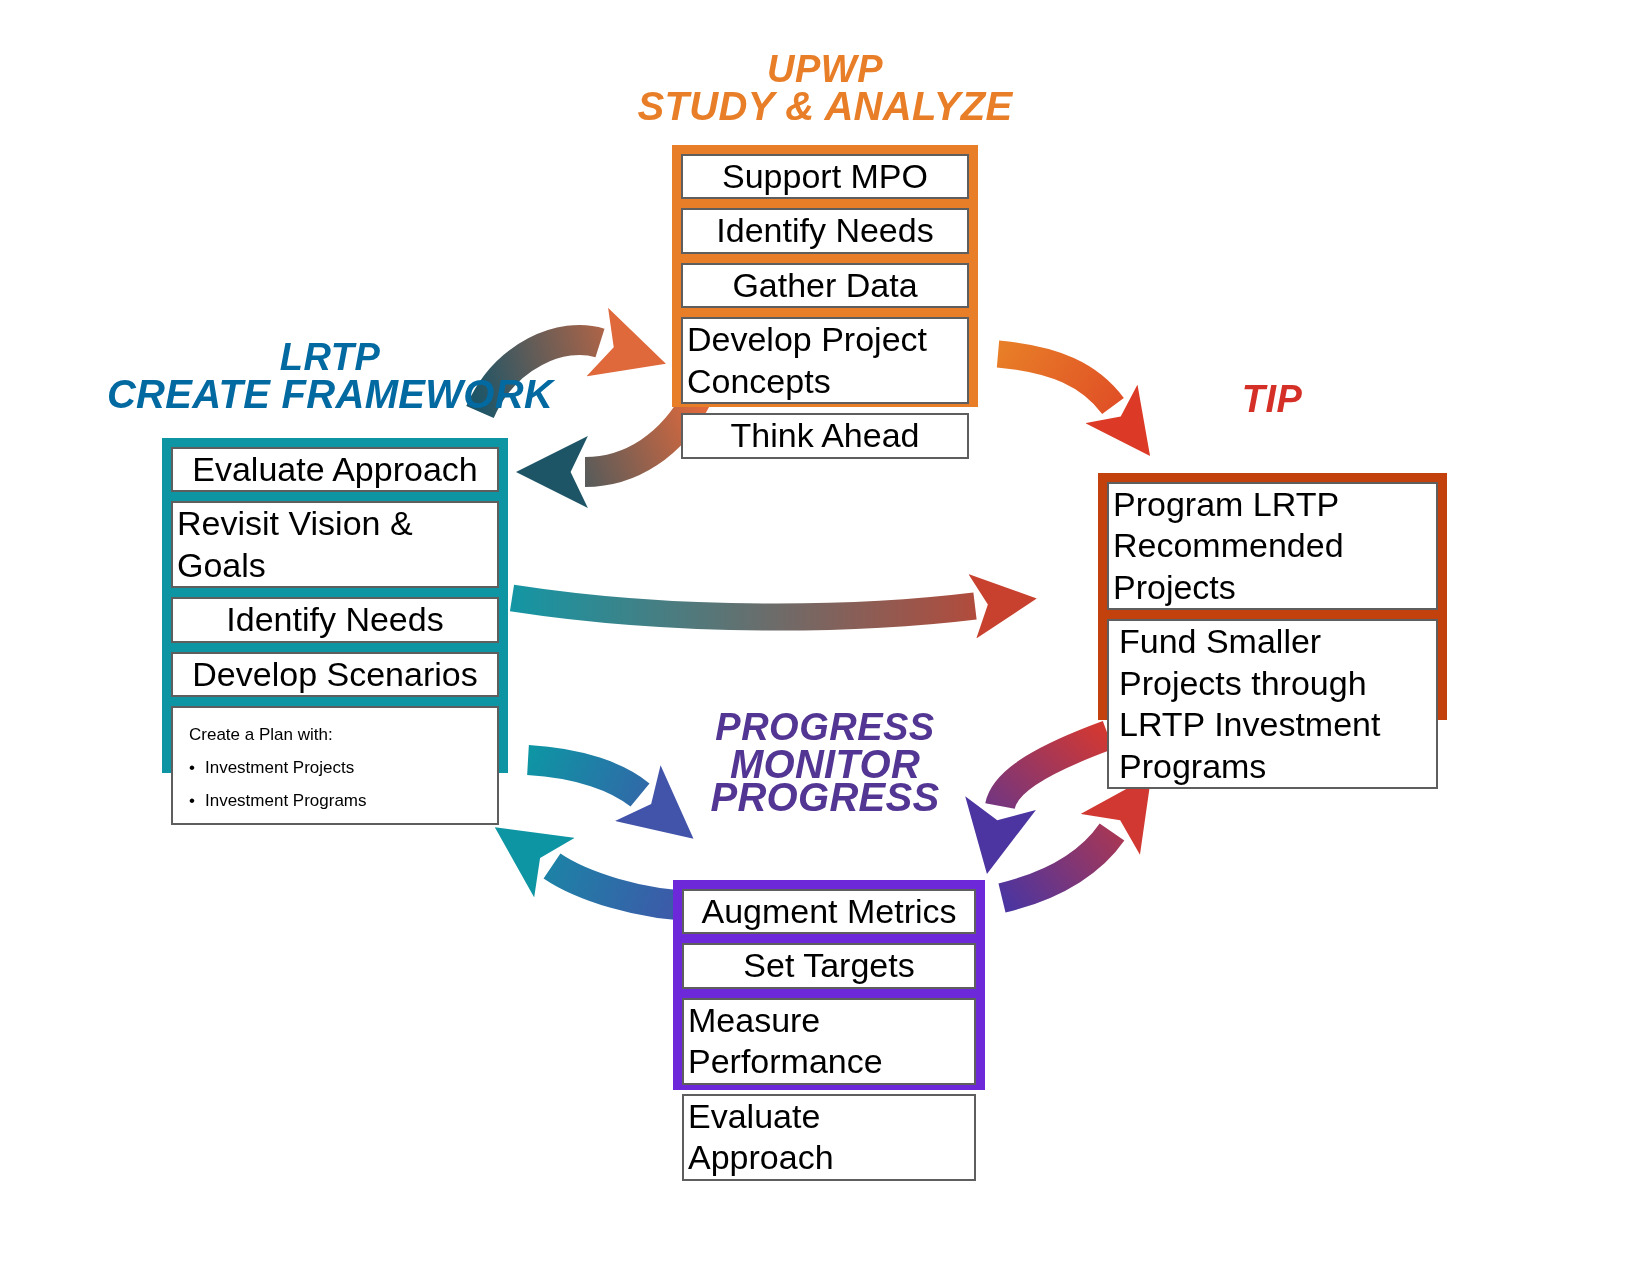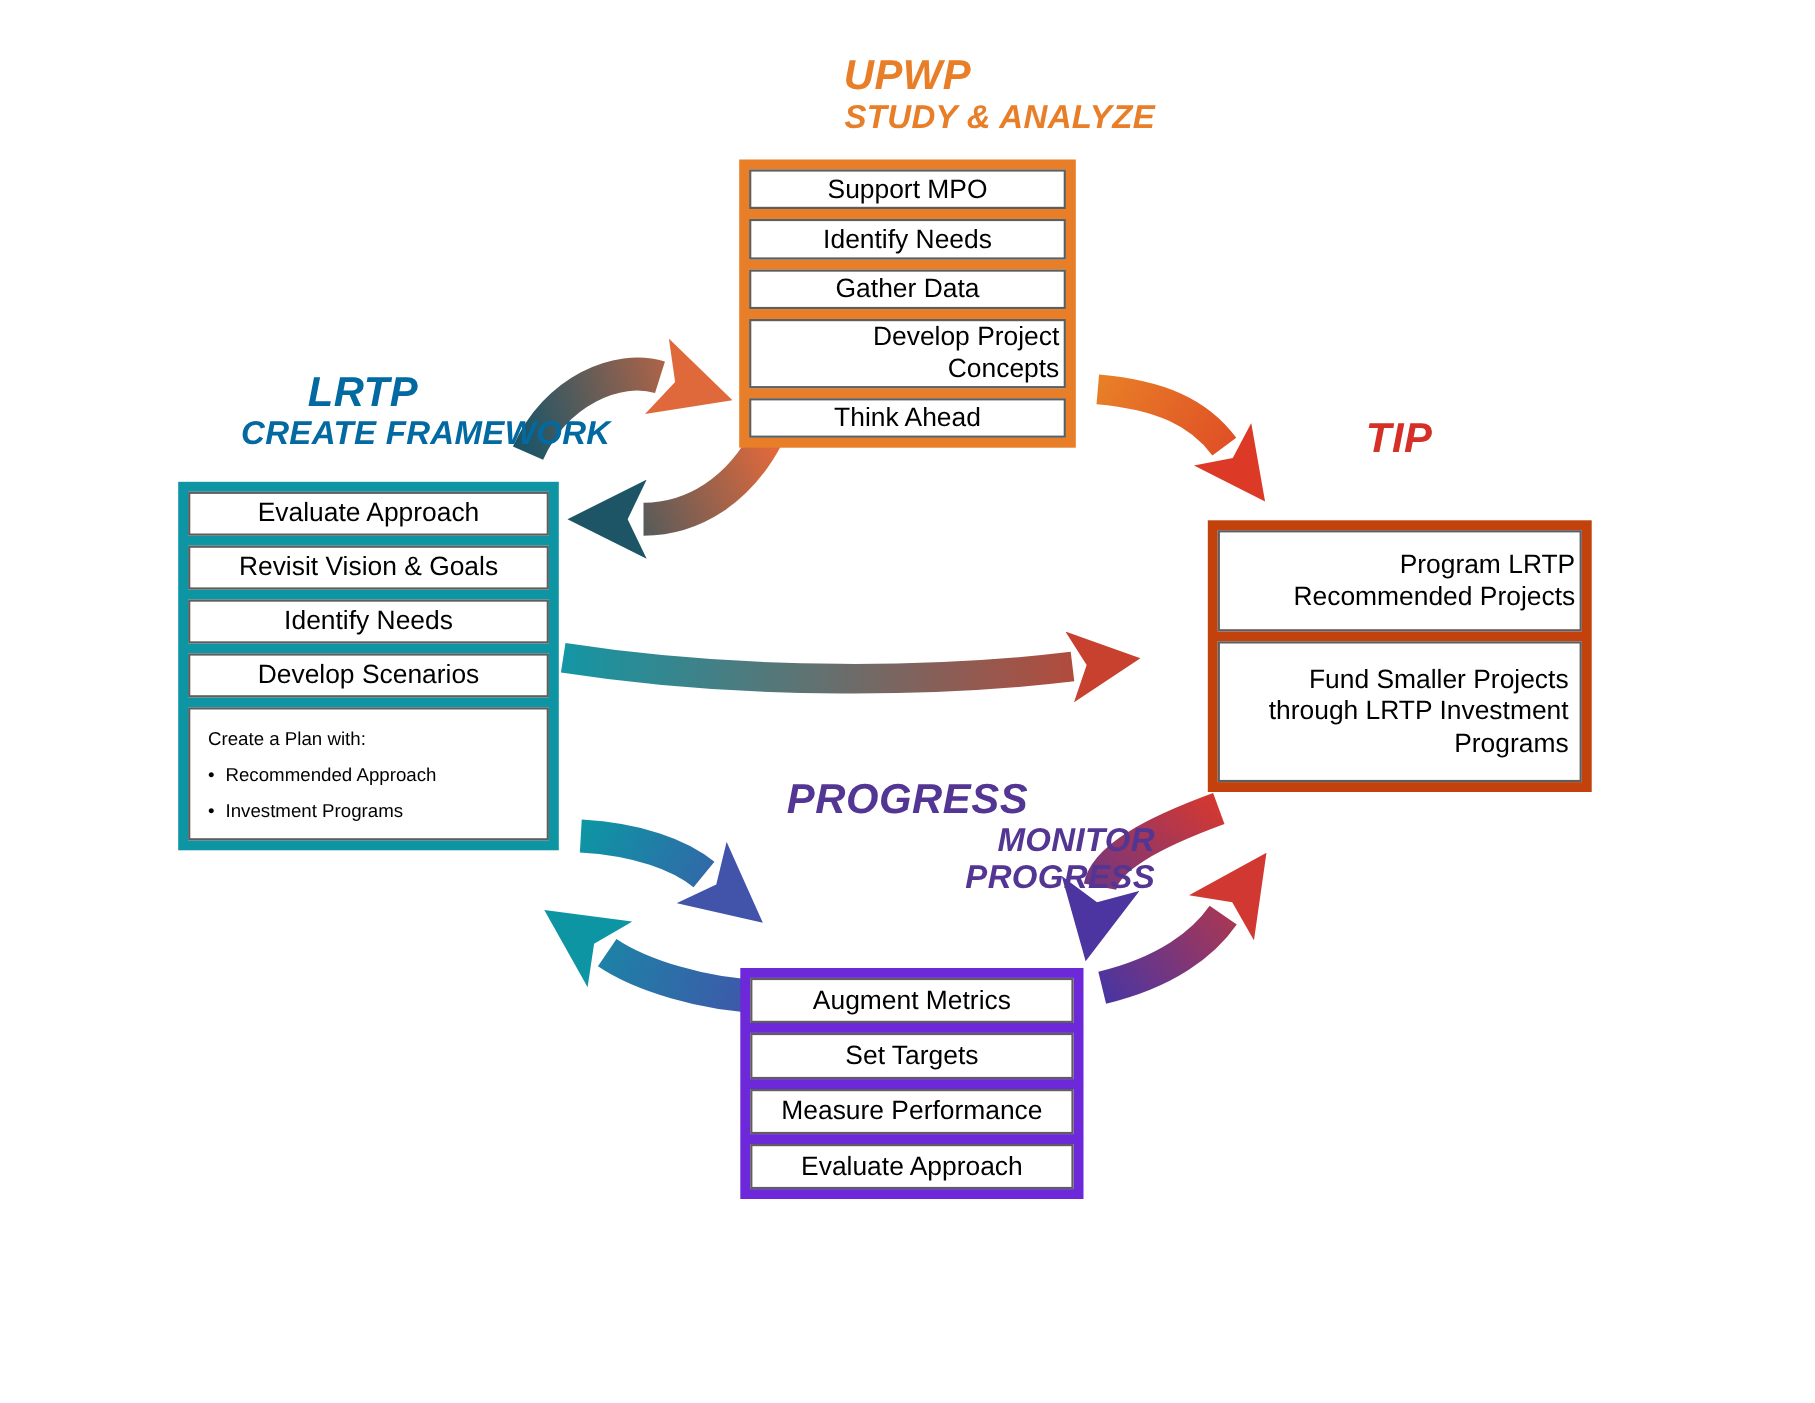--- a/index.html
+++ b/index.html
@@ -3,37 +3,37 @@
 <meta charset="utf-8">
 <style>
   html,body{margin:0;padding:0;background:#fff;}
   .canvas{
     position:relative;width:1650px;height:1275px;background:#ffffff;
     font-family:"Liberation Sans",sans-serif;overflow:hidden;
   }
   .arrow-layer{position:absolute;left:0;top:0;z-index:1;}
   .group-title{position:absolute;z-index:2;text-align:center;font-weight:bold;line-height:1.1;font-style:italic;}
   .t1{font-size:38px;line-height:42px;letter-spacing:0.5px;}
-  .t2{font-size:30px;line-height:33px;letter-spacing:0.3px;text-align:right;}
+  .t2{font-size:40px;line-height:33px;letter-spacing:0.3px;}
   .upwp-title{color:#E87E27;left:600px;top:48px;width:450px;}
   .lrtp-title{color:#0369a1;left:105px;top:336px;width:450px;}
   .tip-title{color:#D43027;left:1047px;top:378px;width:450px;}
   .perf-title{color:#533593;left:600px;top:706px;width:450px;}
   .pbox{
     position:absolute;z-index:2;box-sizing:border-box;
     display:flex;flex-direction:column;gap:9px;padding:9px;
   }
   .upwp-box{left:672px;top:145px;width:306px;height:262px;background:#E87E27;}
   .lrtp-box{left:162px;top:438px;width:346px;height:335px;background:#0E95A4;}
   .tip-box{left:1098px;top:473px;width:349px;height:247px;background:#c2410c;}
   .perf-box{left:673px;top:880px;width:312px;height:210px;background:#6d28d9;}
   .row{
     background:#ffffff;border:2px solid #5E5E5E;box-sizing:border-box;
     display:flex;align-items:center;justify-content:center;
-    font-size:24px;color:#000;text-align:right;line-height:1.22;flex:1 1 0;
+    font-size:34px;color:#000;text-align:left;line-height:1.22;flex:1 1 0;
     padding:0 4px;
   }
   .lrtp-box .row{flex:0 0 40px;}
   .lrtp-box .plan-row{flex:1 1 auto;display:block;text-align:left;
     padding:10px 6px 6px 16px;font-size:17px;line-height:33px;}
   .plan-row .bullet-line{display:flex;gap:10px;align-items:baseline;}
   .tip-box .row1{flex:0 0 92px;}
   .tip-box .row2{flex:1 1 auto;padding:0 10px;}
 </style>
 </head>
@@ -130,21 +130,21 @@
   </div>
   <div class="pbox lrtp-box">
     <div class="row">Evaluate Approach</div>
     <div class="row">Revisit Vision &amp; Goals</div>
     <div class="row">Identify Needs</div>
     <div class="row">Develop Scenarios</div>
     <div class="row plan-row">
       <div>Create a Plan with:</div>
       <div class="bullet-line">
         <span>•</span>
-        <span>Recommended Approach</span>
+        <span>Investment Projects</span>
       </div>
       <div class="bullet-line">
         <span>•</span>
         <span>Investment Programs</span>
       </div>
     </div>
   </div>
 
   <div class="group-title tip-title">
     <div class="t1">TIP</div>

